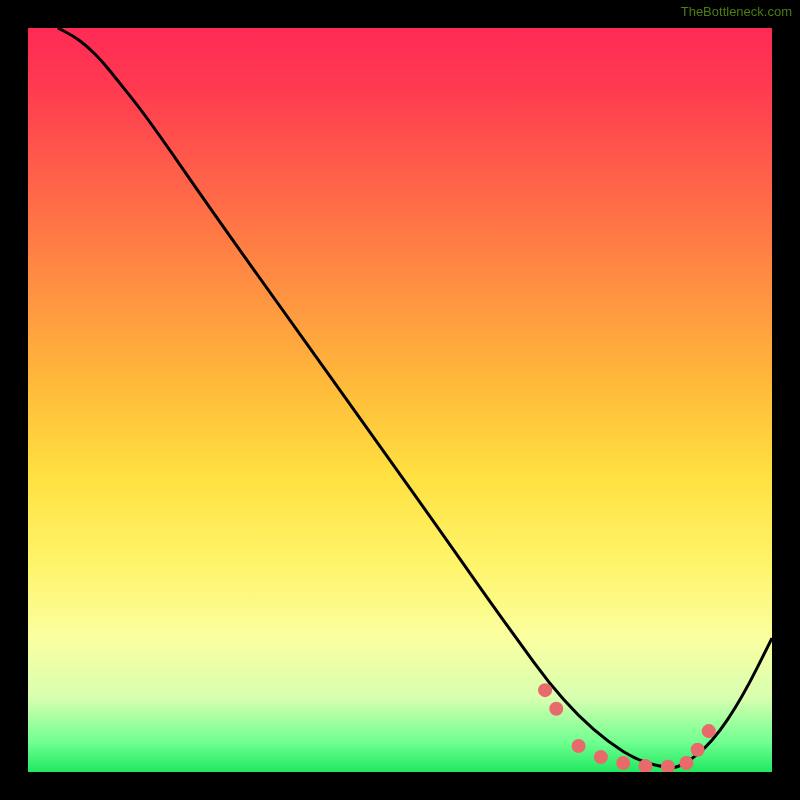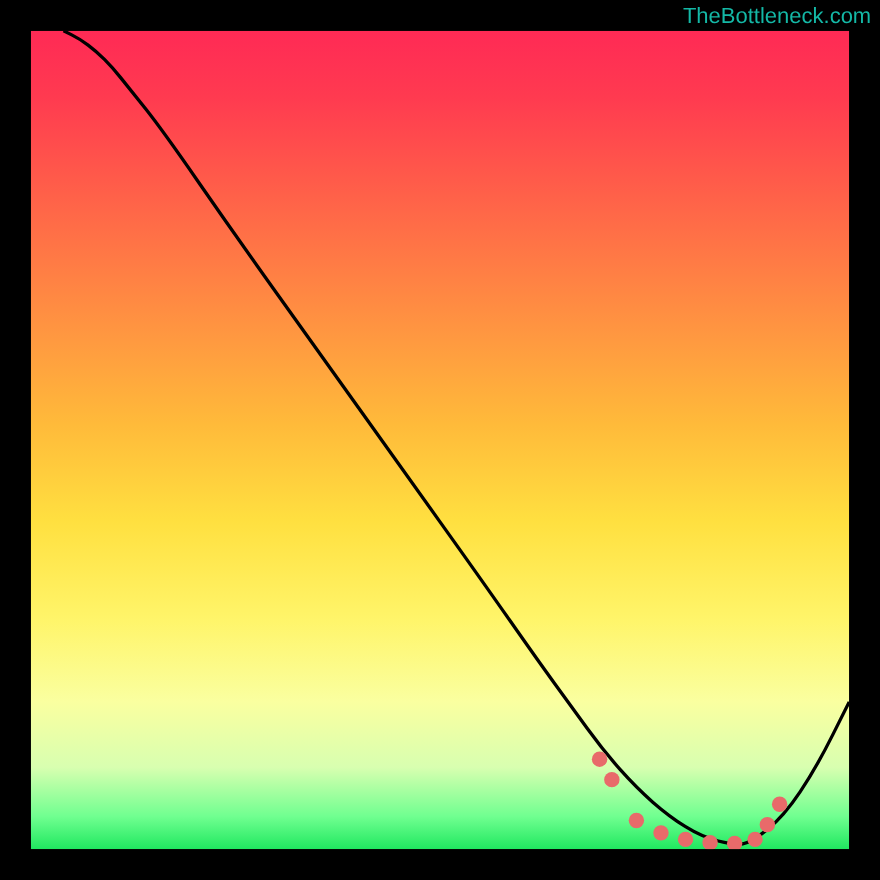--- a/index.html
+++ b/index.html
@@ -7,22 +7,22 @@
     width: 800px;
     height: 800px;
     background: #000;
     position: relative;
     font-family: Arial, sans-serif;
   }
   .watermark {
     position: absolute;
     top: 4px;
     right: 8px;
-    color: #14b8a6;
-    font-size: 20px;
+    color: #4d7c0f;
+    font-size: 13px;
     font-weight: 500;
     z-index: 10;
   }
   .plot-area {
     position: absolute;
     left: 28px;
     top: 28px;
     width: 744px;
     height: 744px;
     overflow: hidden;

